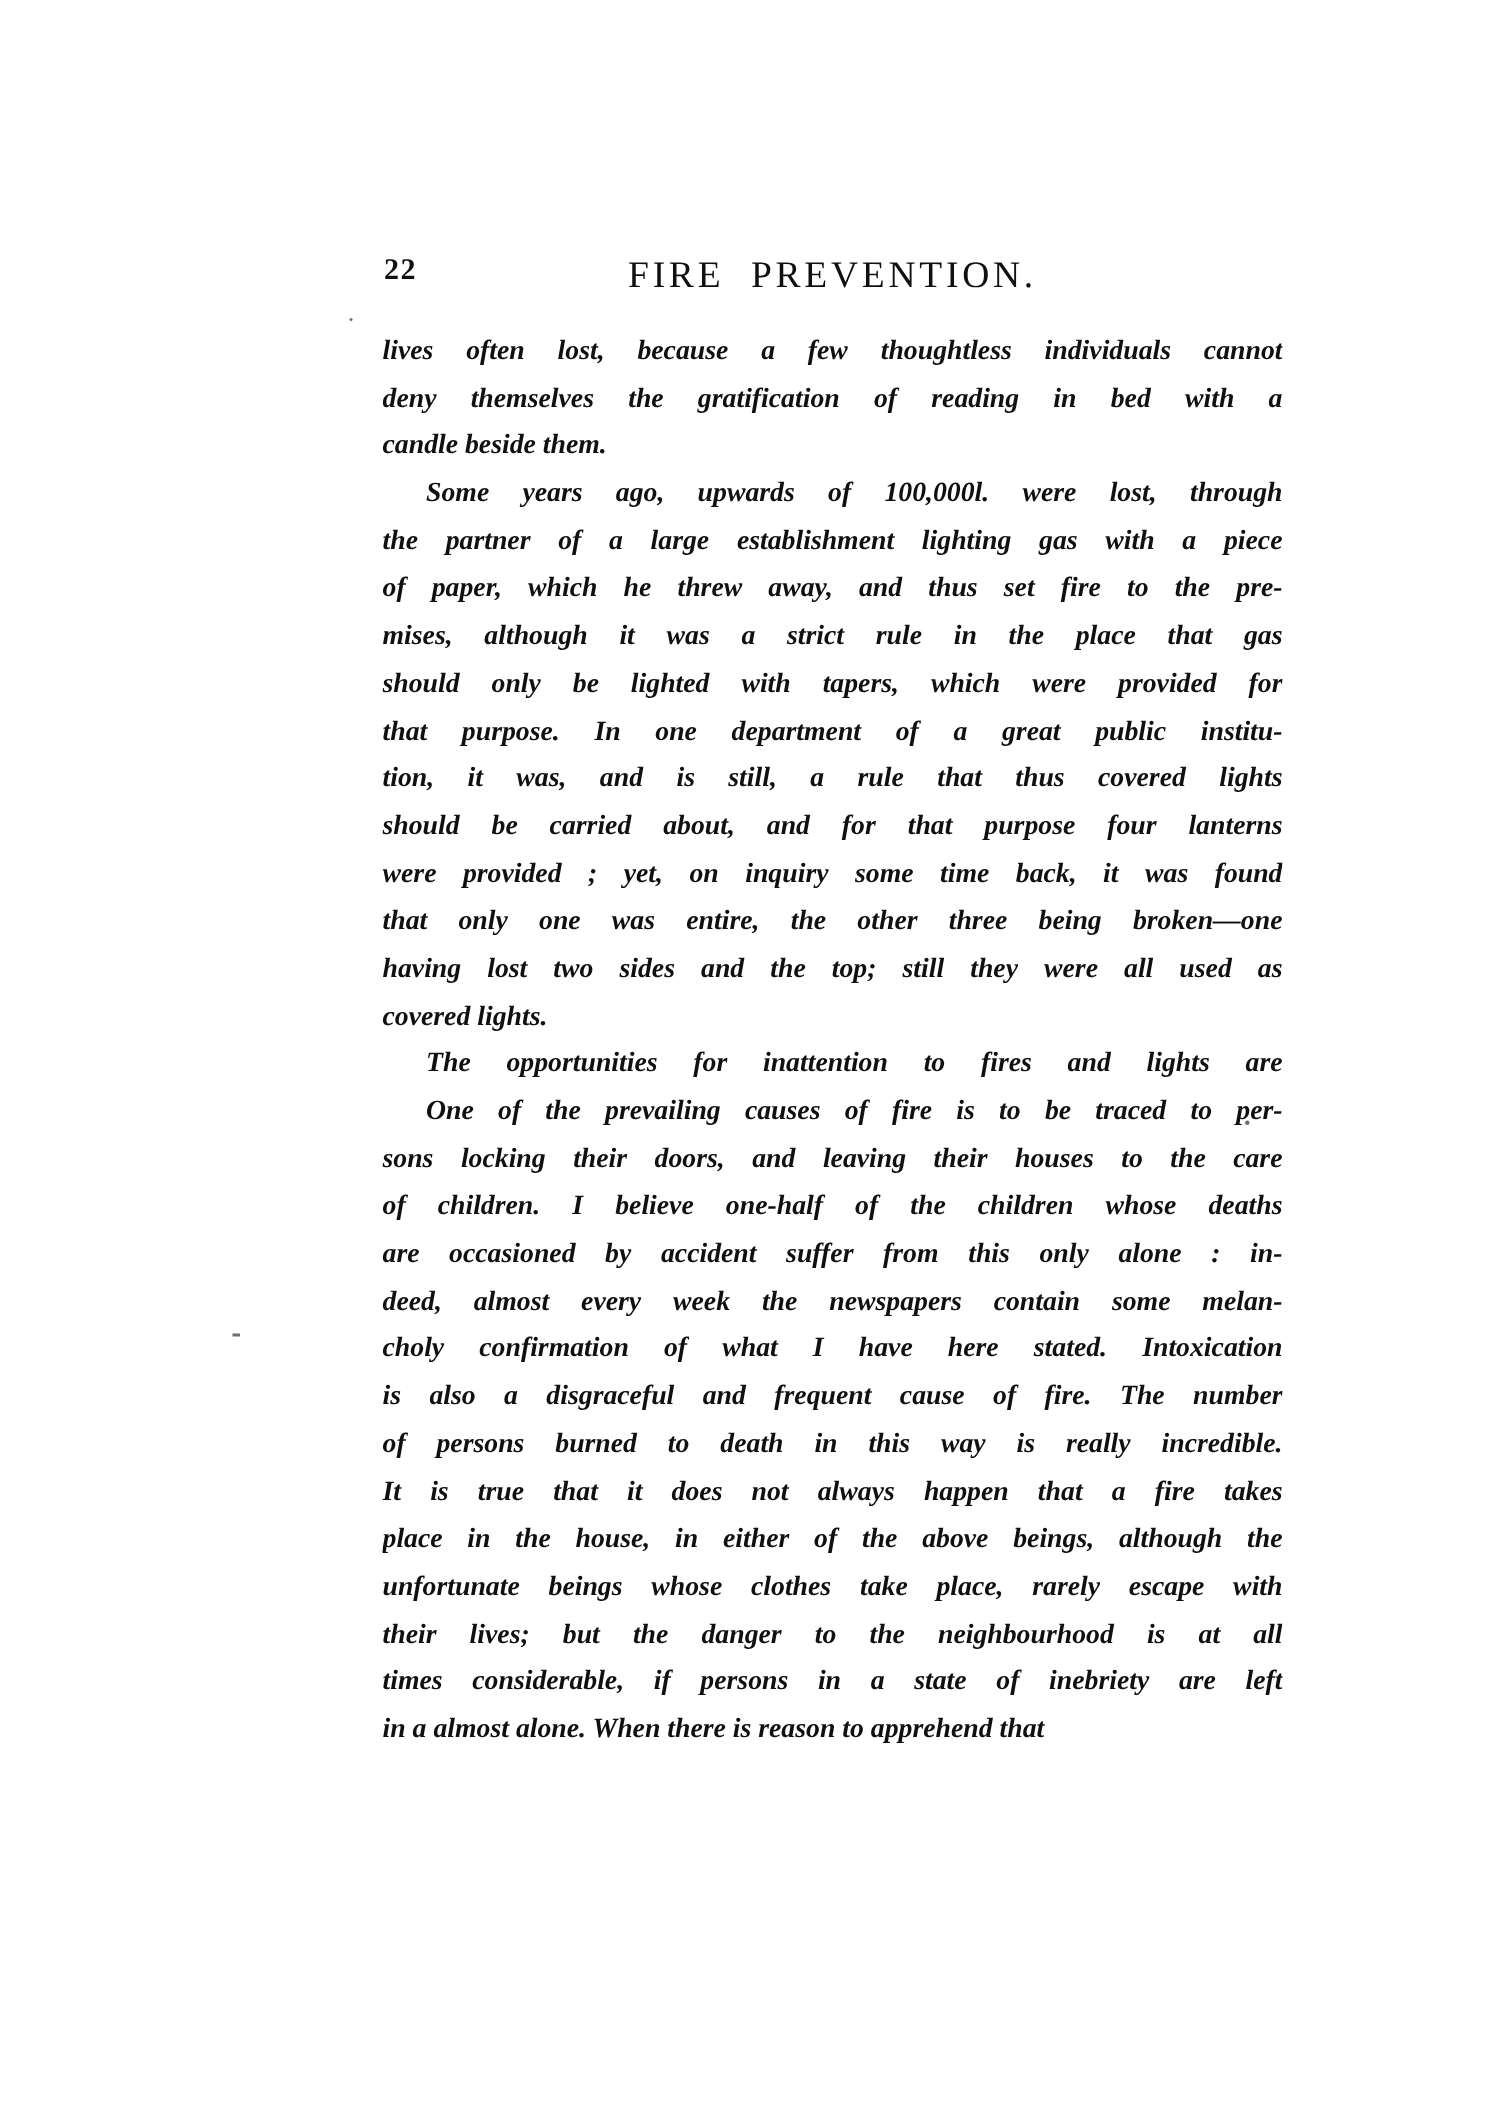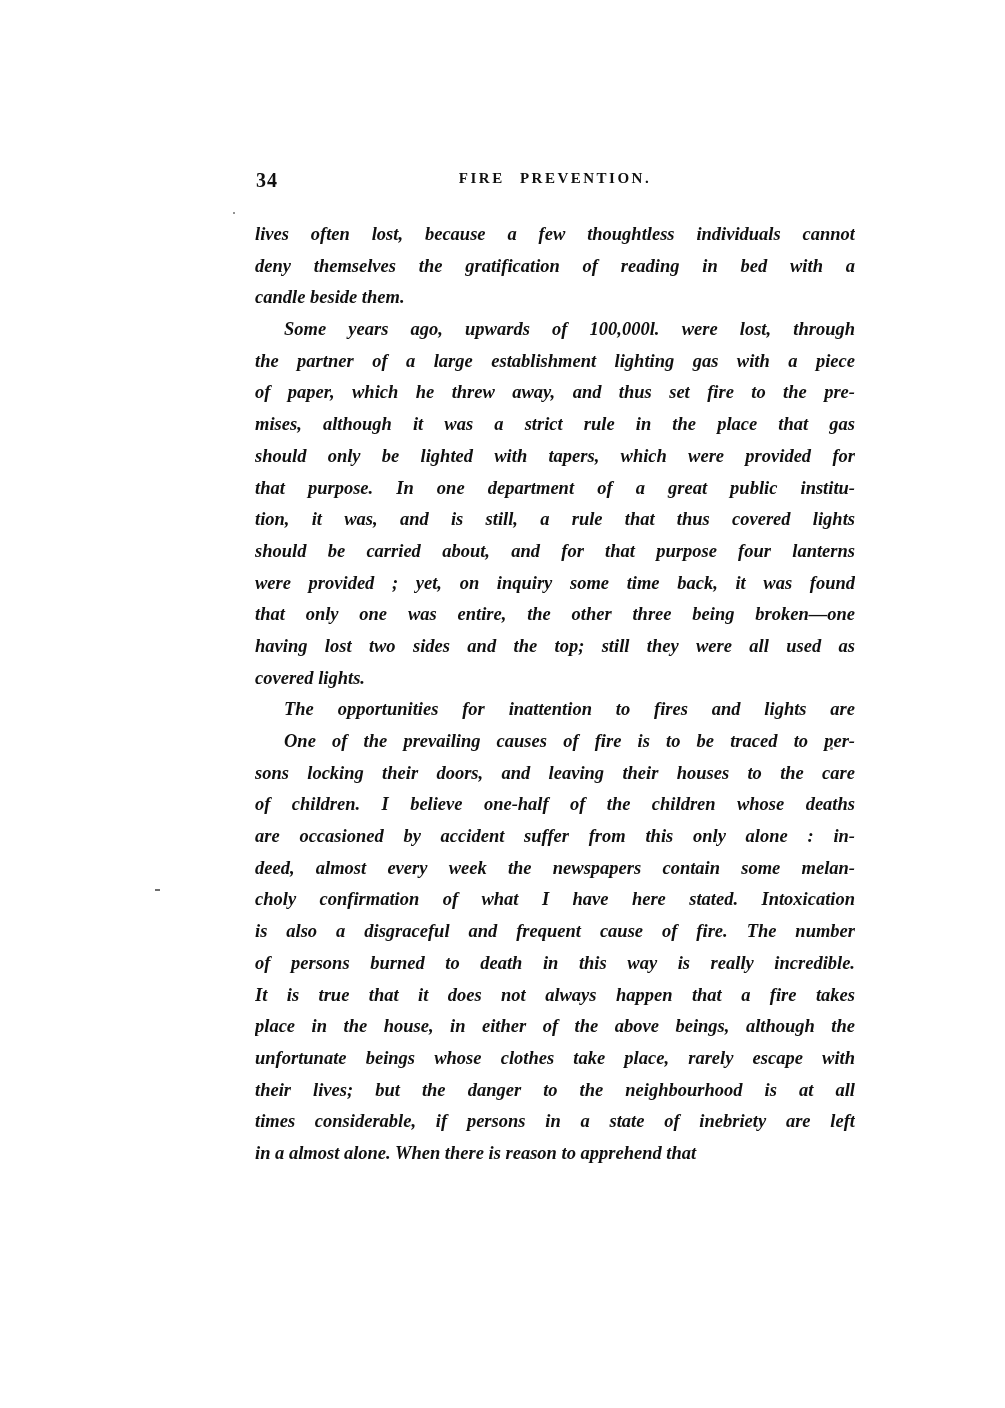--- a/index.html
+++ b/index.html
@@ -26,22 +26,22 @@
     font-size: 20px;
     font-weight: bold;
     letter-spacing: 1px;
   }
   .running-title {
     position: absolute;
     left: 255px;
     top: 170px;
     width: 600px;
     text-align: center;
-    font-size: 15px;
-    font-weight: bold;
+    font-size: 25px;
+    font-weight: normal;
     letter-spacing: 2.5px;
     word-spacing: 9px;
   }
   .text-block {
     position: absolute;
     left: 255px;
     top: 219px;
     width: 600px;
     font-size: 18.5px;
     font-weight: bold;
@@ -66,21 +66,21 @@
   }
   .speck-1 { left: 155px; top: 889px; width: 5px; height: 2px; }
   .speck-2 { left: 830px; top: 747px; width: 3px; height: 3px; border-radius: 50%; }
   .speck-3 { left: 233px; top: 212px; width: 2px; height: 2px; border-radius: 50%; }
 </style>
 </head>
 <body>
 
 <div class="page">
 
-  <div class="page-number">34</div>
+  <div class="page-number">22</div>
 
   <div class="running-title">FIRE PREVENTION.</div>
 
   <div class="text-block">
       <div class="line">lives often lost, because a few thoughtless individuals cannot</div>
       <div class="line">deny themselves the gratification of reading in bed with a</div>
       <div class="line last">candle beside them.</div>
       <div class="line indent">Some years ago, upwards of 100,000l. were lost, through</div>
       <div class="line">the partner of a large establishment lighting gas with a piece</div>
       <div class="line">of paper, which he threw away, and thus set fire to the pre-</div>

